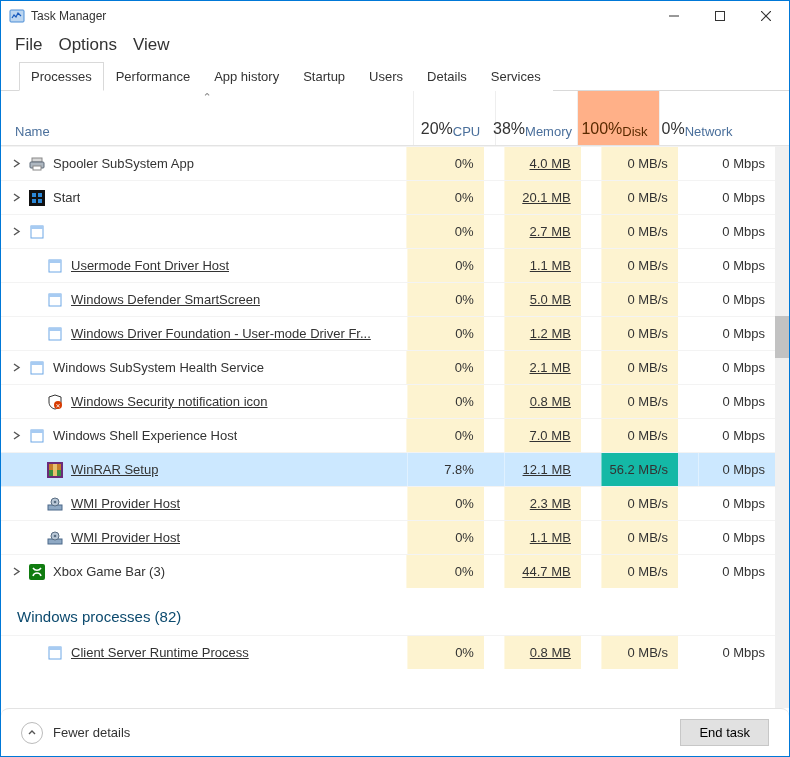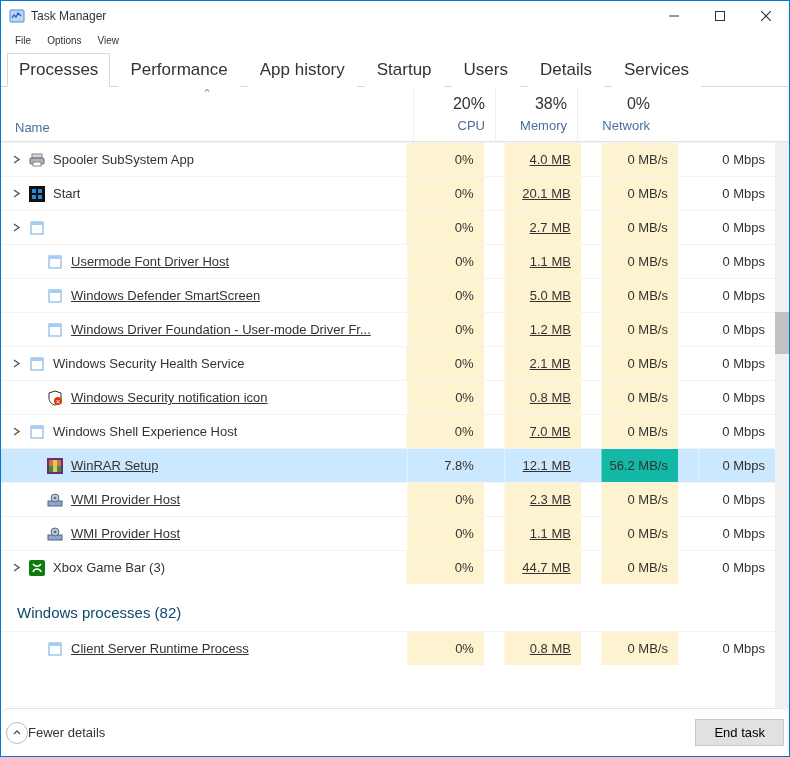--- a/index.html
+++ b/index.html
@@ -31,30 +31,29 @@
     .winbtn {
       width: 46px; height: 30px;
       display: flex; align-items: center; justify-content: center;
       font-size: 13px; color: #333;
     }
     
     .menubar {
       display: flex;
       gap: 0px;
       padding: 2px 6px 4px 6px;
-      font-size: 10px;
+      font-size: 17px;
     }
     .menubar .menuitem { padding: 2px 8px; }
     
     .tabs {
       display: flex;
       border-bottom: 1px solid #d9d9d9;
-      padding: 0 6px;
-      font-size: 17px;
-      gap: 8px;
+      padding: 0 18px;
+      font-size: 13px;
     }
     .tab {
       padding: 6px 11px 6px 11px;
       border: 1px solid transparent;
       border-bottom: none;
       position: relative;
       top: 1px;
       background: #fff;
       color: #333;
     }
@@ -84,21 +83,21 @@
       position: absolute;
       top: 0px;
       left: 50%;
       transform: translateX(-50%);
       color: #888;
       font-size: 11px;
     }
     .hdr-col {
       width: 82px;
       display: flex;
-      flex-direction: column;
+      flex-direction: row;
       align-items: flex-end;
       justify-content: center;
       padding: 4px 10px 4px 2px;
       border-right: 1px solid #eee;
       color: #4a6f9b;
       line-height: 1.5;
     }
     .hdr-col .pct { font-size: 16px; color: #333; }
     .hdr-col.heat-high { background: #ffb088; }
     .hdr-col.heat-high .pct, .hdr-col.heat-high div { color: #5a2a00; }
@@ -177,23 +176,23 @@
       right: 0;
       top: 170px;
       width: 14px;
       height: 42px;
       background: #c2c2c2;
     }
     
     .footer {
       display: flex;
       align-items: center;
-      padding: 10px 5px;
+      padding: 10px 20px;
       border-top: 1px solid #e3e3e3;
-      gap: 0;
+      gap: 10px;
       border-radius: 8px;
     }
     .fewer-circle {
       width: 22px; height: 22px;
       border: 1px solid #bcbcbc;
       border-radius: 50%;
       display: flex; align-items: center; justify-content: center;
       font-size: 12px;
       color: #555;
     }
@@ -259,20 +258,24 @@
     <span>Name</span>
   </div>
   <div class="hdr-col">
     <div class="pct">20%</div>
     <div>CPU</div>
   </div>
   <div class="hdr-col">
     <div class="pct">38%</div>
     <div>Memory</div>
   </div>
+  <div class="hdr-col heat-high">
+    <div class="pct">100%</div>
+    <div>Disk</div>
+  </div>
   <div class="hdr-col">
     <div class="pct">0%</div>
     <div>Network</div>
   </div>
 </div>
 
 <div class="rows">
   <div id="rows-container">
       <div class="row">
         <div class="cell-name">
@@ -391,21 +394,21 @@
             <svg width="9" height="9">
               <polyline points="2,1 7,4.5 2,8" fill="none" stroke="#555" stroke-width="1.4"></polyline>
             </svg>
           </span>
           <span class="picon">
             <svg width="16" height="16" viewBox="0 0 16 16">
               <rect x="2" y="2" width="12" height="12" fill="#fff" stroke="#6ea8e6"></rect>
               <rect x="2" y="2" width="12" height="3" fill="#a7cbf2"></rect>
             </svg>
           </span>
-          <span class="pname">Windows Security Health Service</span>
+          <span class="pname">Windows SubSystem Health Service</span>
         </div>
         <div class="cell c-cpu">0%</div>
         <div class="cell c-mem">2.1 MB</div>
         <div class="cell c-disk">0 MB/s</div>
         <div class="cell c-net">0 Mbps</div>
       </div>
       <div class="row indent">
         <div class="cell-name">
           <span class="chevron hidden"></span>
           <span class="picon">

